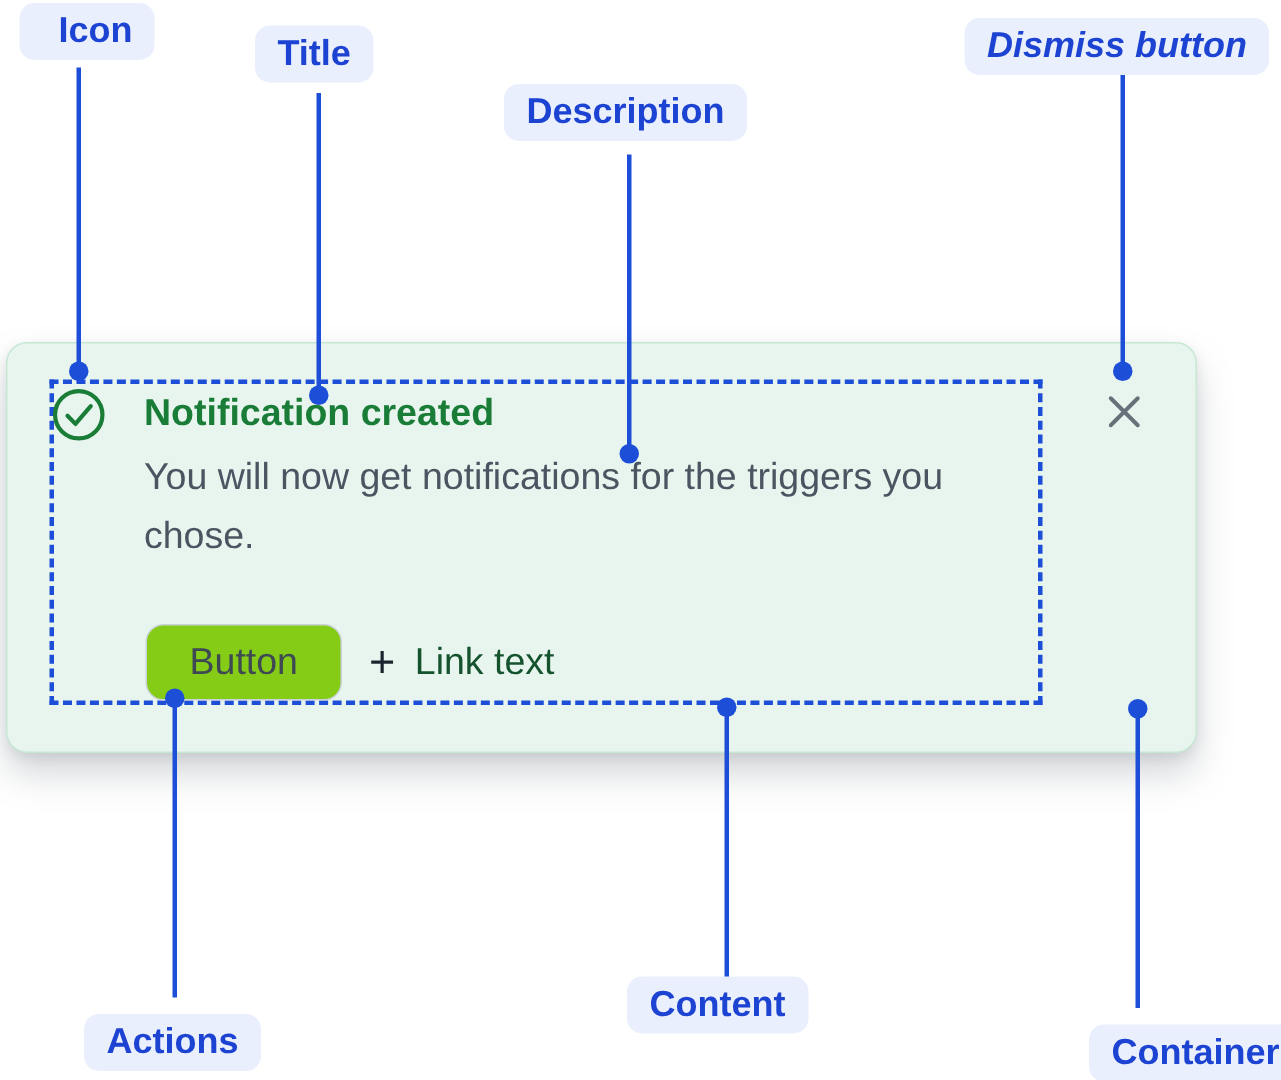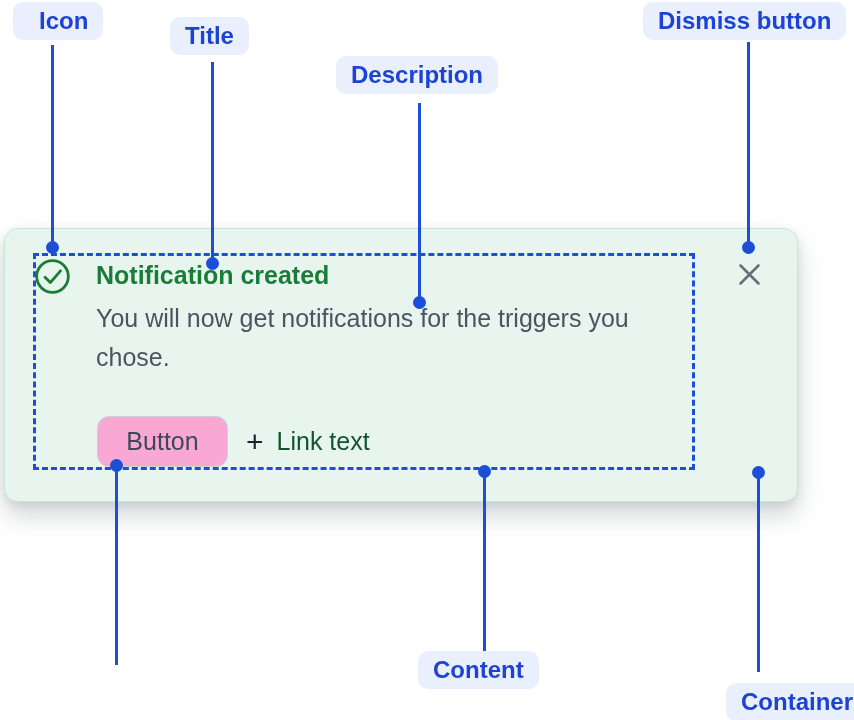--- a/index.html
+++ b/index.html
@@ -55,21 +55,21 @@
 
   .card-desc{
     position:absolute;left:96px;top:299px;
     width:600px;
     font-size:25px;line-height:39px;color:#4A5561;
   }
 
   .action-button{
     position:absolute;left:97px;top:416px;
     width:131px;height:51px;
-    background:#f9a8d4;
+    background:#84cc16;
     border:1.5px solid #CBD2D9;
     border-radius:12px;
     box-sizing:border-box;
     font-family:"Liberation Sans","DejaVu Sans",sans-serif;
     font-size:25px;color:#3E4954;
     display:flex;align-items:center;justify-content:center;
     padding:0;cursor:pointer;
   }
 
   .link-action{
@@ -134,17 +134,18 @@
   <div class="dot" style="left:205.5px;top:256.5px;"></div>
   <div class="dot" style="left:412.5px;top:295.5px;"></div>
   <div class="dot" style="left:741.5px;top:240.5px;"></div>
   <div class="dot" style="left:109.5px;top:458.5px;"></div>
   <div class="dot" style="left:477.5px;top:464.5px;"></div>
   <div class="dot" style="left:751.5px;top:465.5px;"></div>
 
   <div class="pill" style="left:13px;top:2px;padding-left:26px;">Icon</div>
   <div class="pill" style="left:170px;top:17px;">Title</div>
   <div class="pill" style="left:336px;top:56px;">Description</div>
-  <div class="pill" style="left:643px;top:2px;">Dismiss button</div>
+  <div class="pill" style="left:643px;top:12px;font-style:italic;">Dismiss button</div>
+  <div class="pill" style="left:56px;top:676px;">Actions</div>
   <div class="pill" style="left:418px;top:651px;">Content</div>
   <div class="pill" style="left:683px;top:683px;margin-left:43px;">Container</div>
 
 </div>
 
 </body></html>

